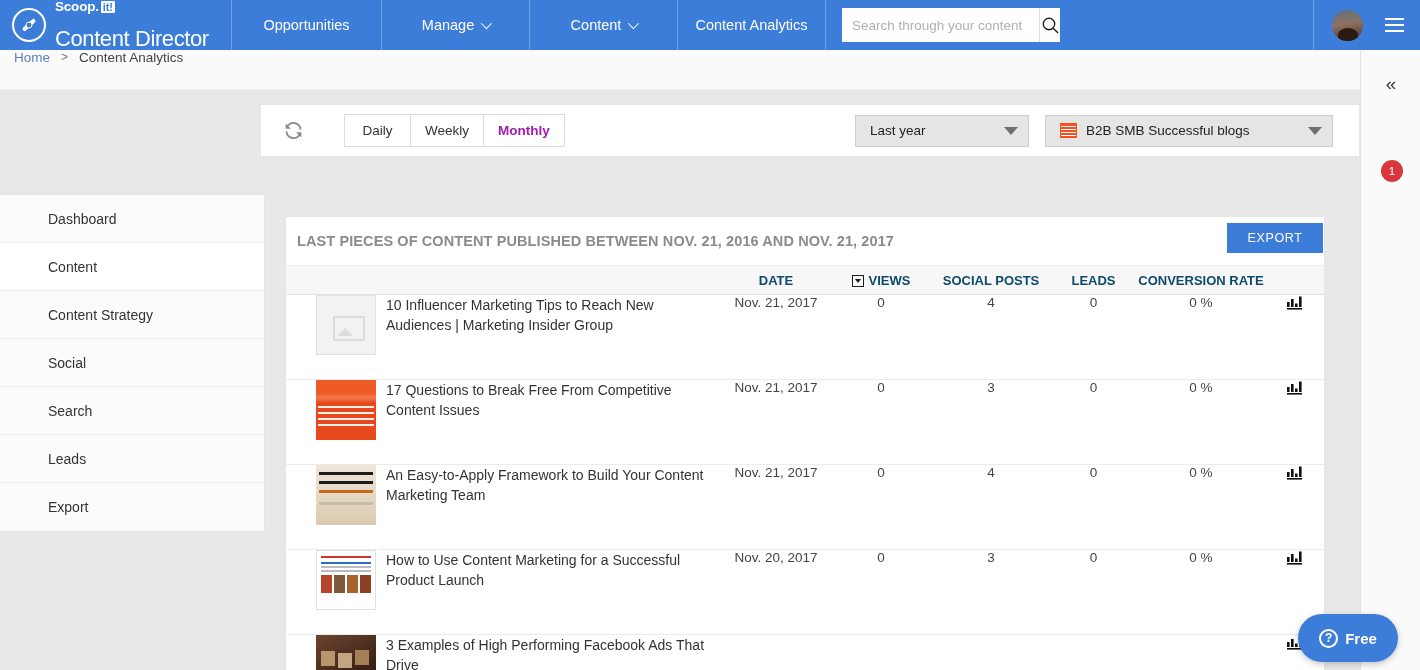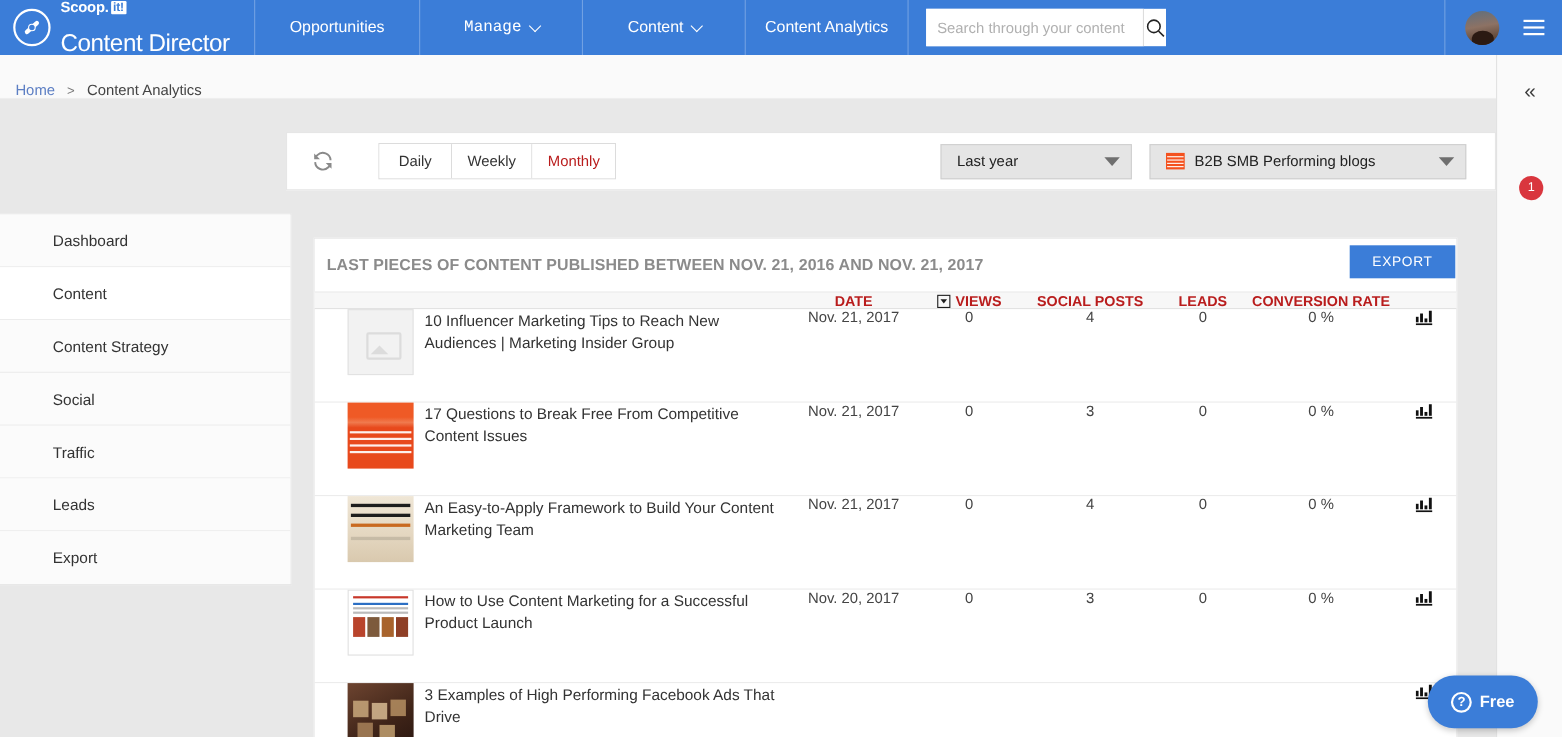--- a/index.html
+++ b/index.html
@@ -51,21 +51,21 @@
     font-size: 22px; color: #fff; font-weight: 300; letter-spacing: -.4px;
     margin-top: 14px;
   }
   .navitem {
     display: flex; align-items: center; justify-content: center;
     color: #fff; font-size: 14.5px;
     border-right: 1px solid rgba(255,255,255,.28);
     padding: 0 18px; cursor: pointer; white-space: nowrap;
   }
   .navitem.w1 { width: 150px; }
-  .navitem.w2 { width: 148px; font-family: Liberation Mono, monospace; }
+  .navitem.w2 { width: 148px; }
   .navitem.w3 { width: 148px; }
   .navitem.w4 { width: 148px; }
   .caret-dn {
     display: inline-block; width: 8px; height: 8px; margin-left: 7px;
     border-right: 1.6px solid #fff; border-bottom: 1.6px solid #fff;
     transform: rotate(45deg) translateY(-2px);
   }
   .searchwrap {
     display: flex; align-items: center; padding-left: 16px;
   }
@@ -96,21 +96,21 @@
   }
   .hamburger { margin-left: 22px; cursor: pointer; }
   .hamburger span {
     display: block; width: 19px; height: 2.4px; background: #fff; margin: 3.6px 0;
   }
 
   
   .crumbbar {
     position: absolute; left: 0; top: 50px;
     width: 1360px; height: 40px; background: #fafafa;
-    display: flex; align-items: flex-end; padding-left: 14px;
+    display: flex; align-items: flex-start; padding-left: 14px;
     font-size: 13.5px; color: #444; border-bottom: 1px solid #eee;
   }
   .crumb-link { color: #5d7fc4; cursor: pointer; }
   .crumb-sep { margin: 0 11px; color: #777; font-size: 12px; }
 
   
   .rightrail {
     position: absolute; right: 0; top: 50px; width: 60px; height: 620px;
     background: #fafafa; border-left: 1px solid #e2e2e2;
   }
@@ -122,37 +122,37 @@
   .rail-badge {
     position: absolute; left: 20px; top: 110px;
     width: 22px; height: 22px; border-radius: 50%;
     background: #d9363e; color: #fff; font-size: 11.5px;
     display: flex; align-items: center; justify-content: center;
     cursor: pointer;
   }
 
   
   .controlbar {
-    position: absolute; left: 260px; top: 120px;
+    position: absolute; left: 260px; top: 104px;
     width: 1100px; height: 53px; background: #fff;
     border: 1px solid #e6e6e6; display: flex; align-items: center;
     padding: 0 26px 0 22px;
   }
   .refresh-icon { cursor: pointer; display: flex; align-items: center; }
   .segctl {
     display: flex; margin-left: 40px; border: 1px solid #dcdcdc;
   }
   .seg {
     min-width: 66px; height: 31px; display: flex; align-items: center;
     justify-content: center; font-size: 13.5px; color: #333;
     border-right: 1px solid #dcdcdc; padding: 0 14px; cursor: pointer;
     background: #fff;
   }
   .seg:last-child { border-right: none; }
-  .seg.active { font-weight: normal; color: #b91c1c; }
+  .seg.active { font-weight: bold; color: #a21caf; }
 
   .dd-group { margin-left: auto; display: flex; align-items: center; }
   .dropdown {
     height: 32px; border: 1px solid #cfcfcf; background: #e5e5e5;
     display: flex; align-items: center; padding: 0 10px 0 14px;
     font-size: 13.5px; color: #222; cursor: pointer;
   }
   .dd-year { width: 174px; }
   .dd-blog { width: 288px; margin-left: 16px; }
   .dd-caret {
@@ -197,24 +197,24 @@
     font-size: 14.5px; font-weight: bold; color: #8b8b8b;
     letter-spacing: .1px; text-transform: uppercase;
   }
   .export-btn {
     position: absolute; right: 1px; top: 6px;
     width: 96px; height: 30px; background: #3b7dd8; color: #fff;
     display: flex; align-items: center; justify-content: center;
     font-size: 12.5px; letter-spacing: .6px; cursor: pointer;
   }
   .thead {
-    display: flex; align-items: center; height: 16px;
+    display: flex; align-items: center; height: 30px;
     background: #f7f7f7; border-top: 1px solid #ececec;
     border-bottom: 1px solid #e2e2e2;
-    font-size: 13px; font-weight: bold; color: #b91c1c;
+    font-size: 13px; font-weight: bold; color: #0c4a6e;
   }
   .col-thumb { width: 100px; flex: 0 0 auto; }
   .col-title { width: 335px; flex: 0 0 auto; }
   .col-date  { width: 110px; flex: 0 0 auto; text-align: center; }
   .col-views { width: 100px; flex: 0 0 auto; text-align: center; }
   .col-soc   { width: 120px; flex: 0 0 auto; text-align: center; }
   .col-leads { width: 85px;  flex: 0 0 auto; text-align: center; }
   .col-conv  { width: 130px; flex: 0 0 auto; text-align: center; }
   .col-chart { width: 58px;  flex: 0 0 auto; text-align: center; }
   .sort-ind {
@@ -401,41 +401,41 @@
     </div>
   </div>
 
   <div class="dd-group">
     <div class="dropdown dd-year">
       <span>Last year</span>
       <i class="dd-caret"></i>
     </div>
     <div class="dropdown dd-blog">
       <span class="blogicon"></span>
-      <span>B2B SMB Performing blogs</span>
+      <span>B2B SMB Successful blogs</span>
       <i class="dd-caret"></i>
     </div>
   </div>
 </div>
 
 <div class="sidebar">
   <div class="side-item">
     <span>Dashboard</span>
   </div>
   <div class="side-item active">
     <span>Content</span>
   </div>
   <div class="side-item">
     <span>Content Strategy</span>
   </div>
   <div class="side-item">
     <span>Social</span>
   </div>
   <div class="side-item">
-    <span>Traffic</span>
+    <span>Search</span>
   </div>
   <div class="side-item">
     <span>Leads</span>
   </div>
   <div class="side-item">
     <span>Export</span>
   </div>
 </div>
 
 <div class="panel">

